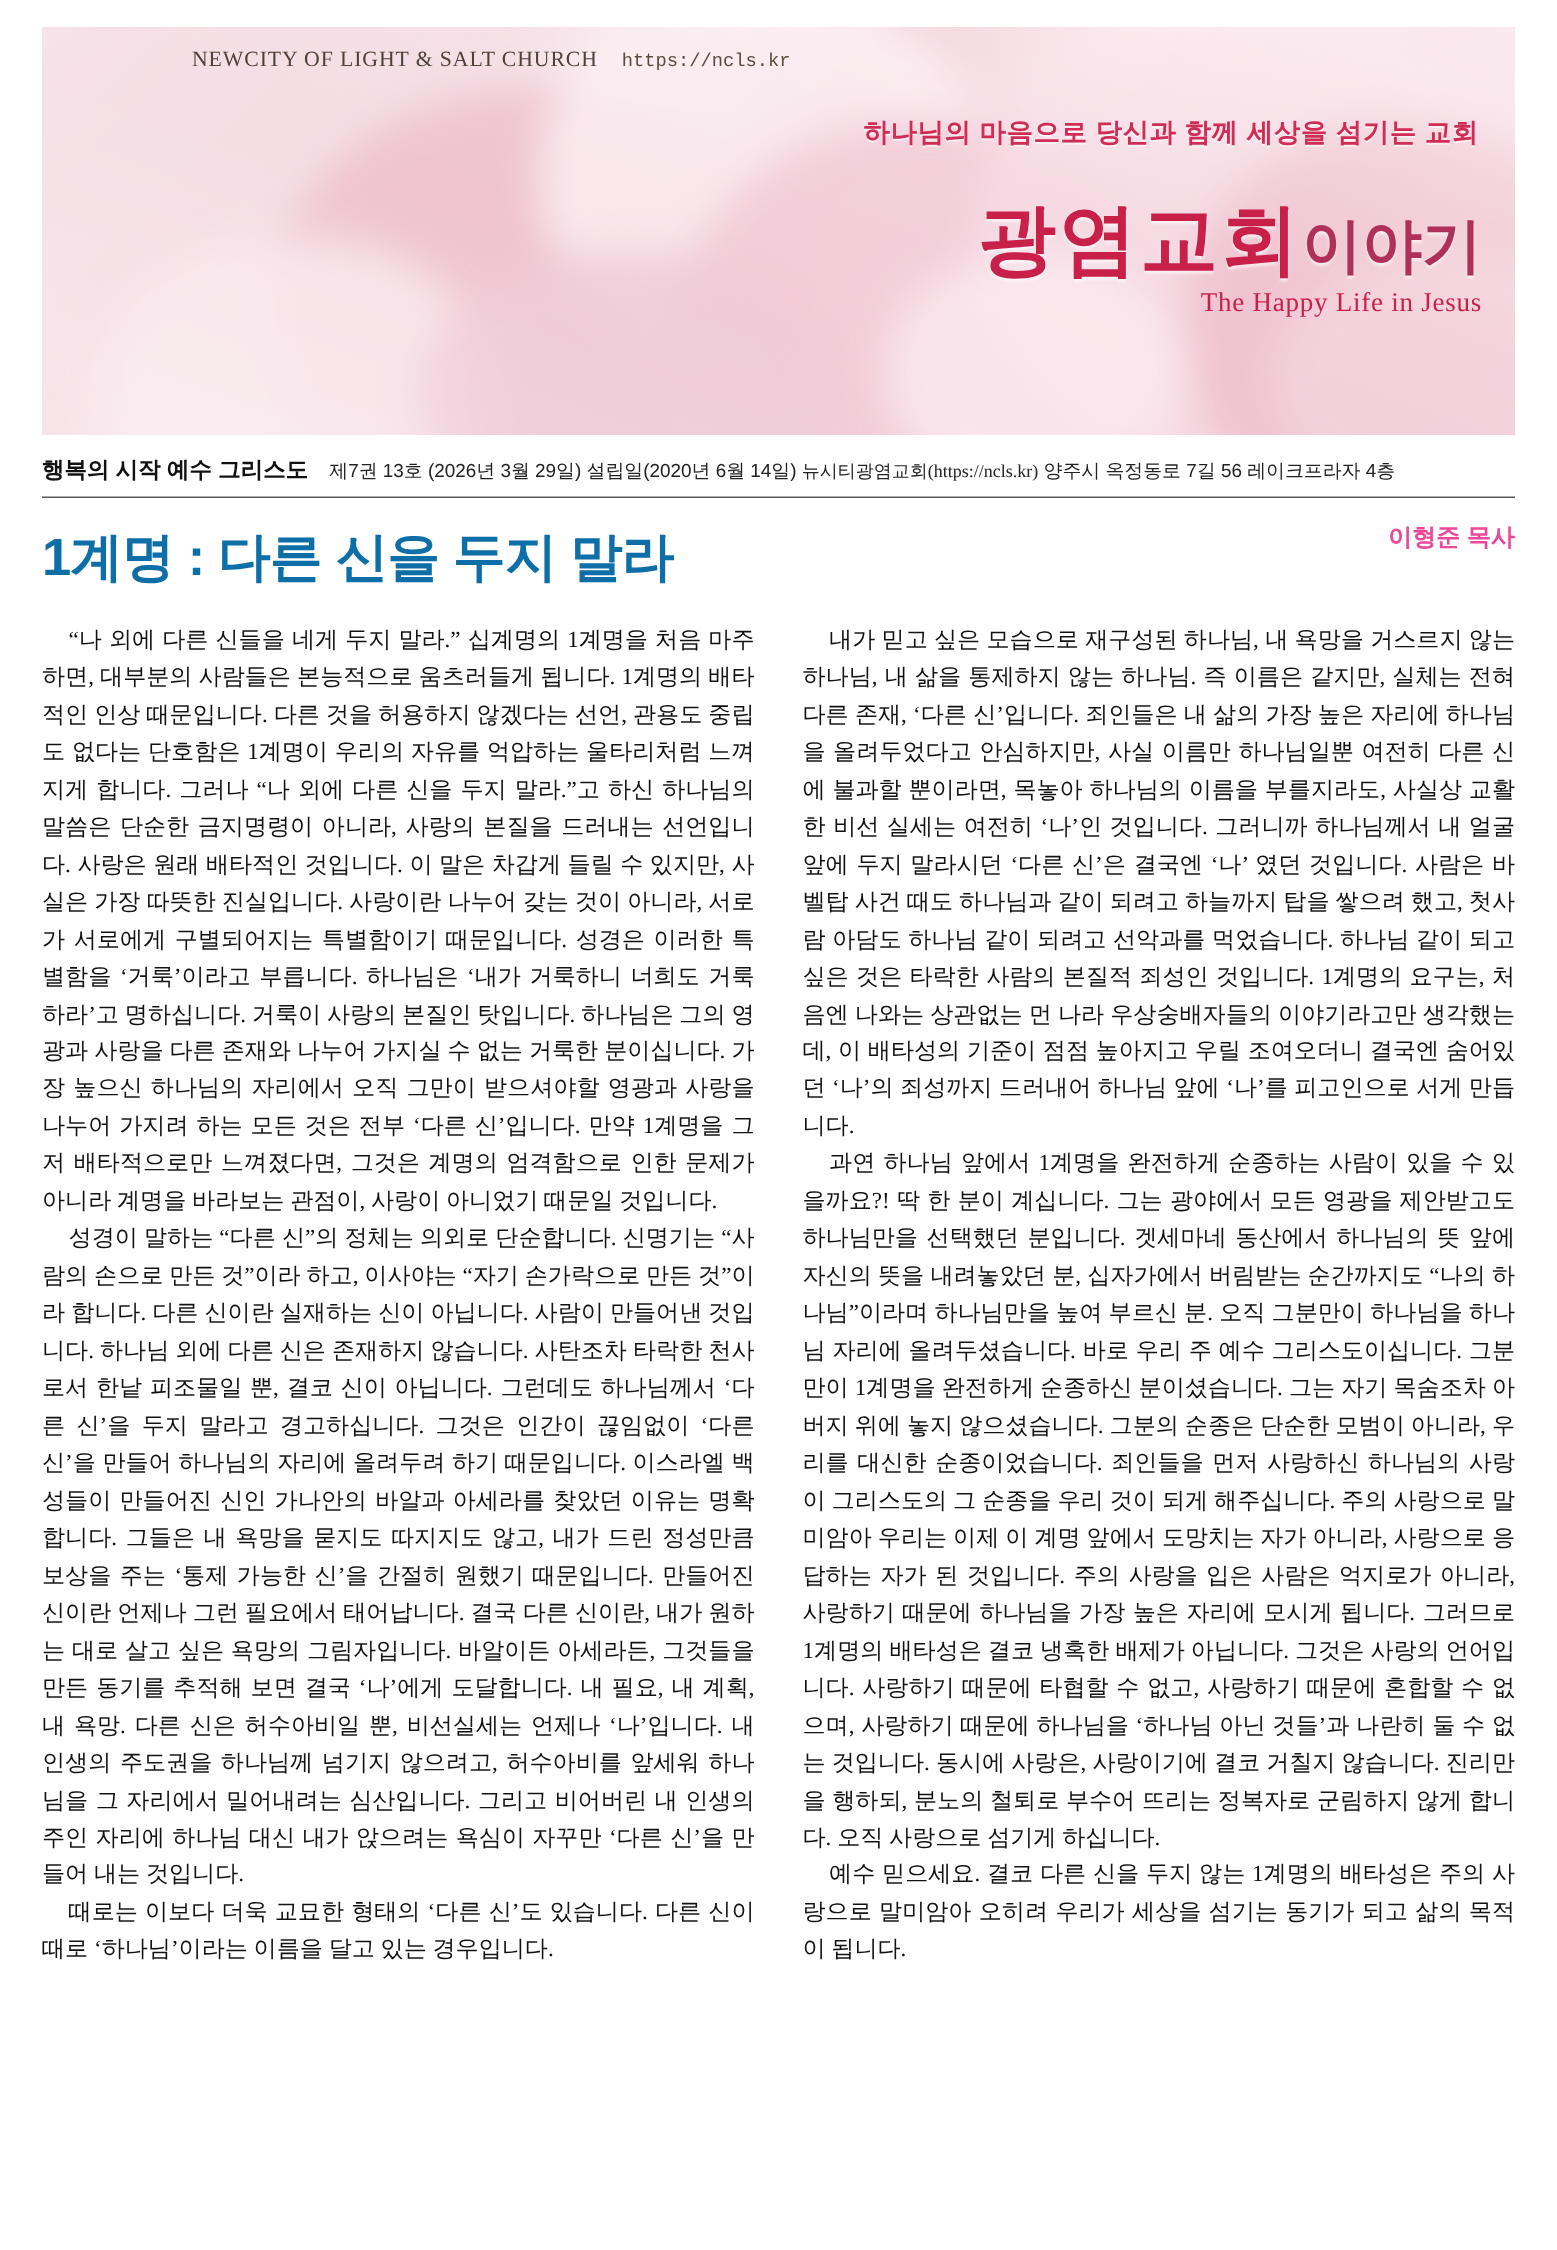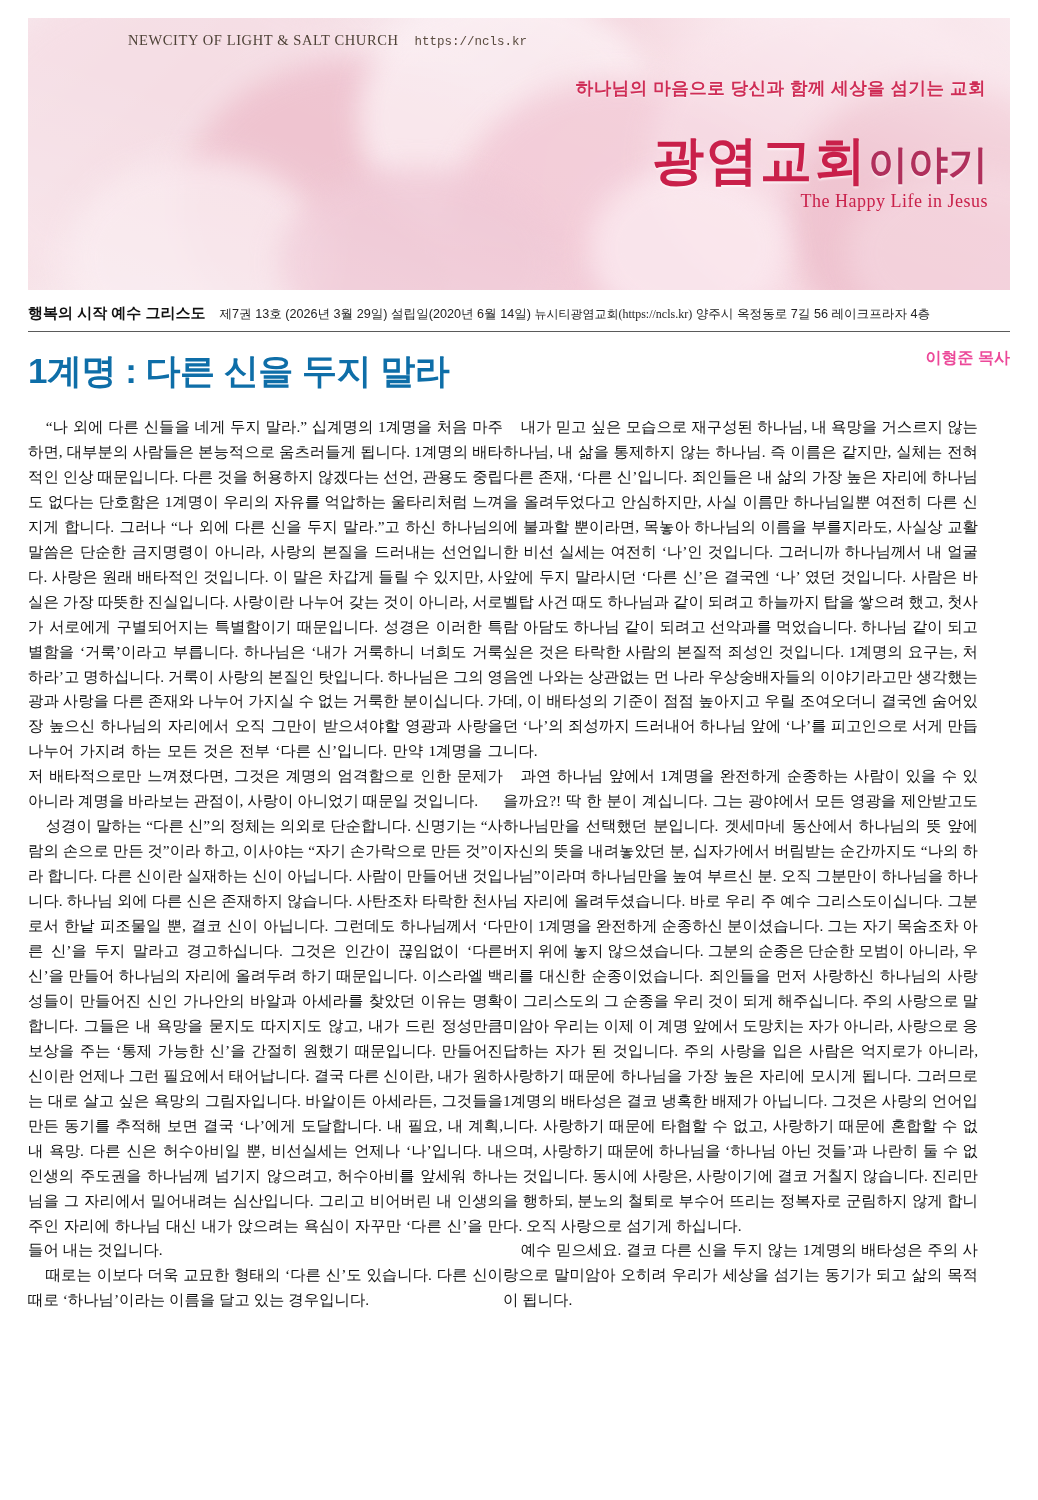--- a/index.html
+++ b/index.html
@@ -169,20 +169,21 @@
     font-weight: bold;
     font-size: 16px;
     color: #ec4899;
     padding-bottom: 5px;
     white-space: nowrap;
   }
 
   
   .columns {
     display: flex;
+    gap: 32px;
     margin-top: 10px;
   }
   .col {
     width: 475px;
     font-family: "Liberation Serif", serif;
     font-size: 15.4px;
     line-height: 1.62;
     color: #111;
     text-align: justify;
     word-break: break-all;

